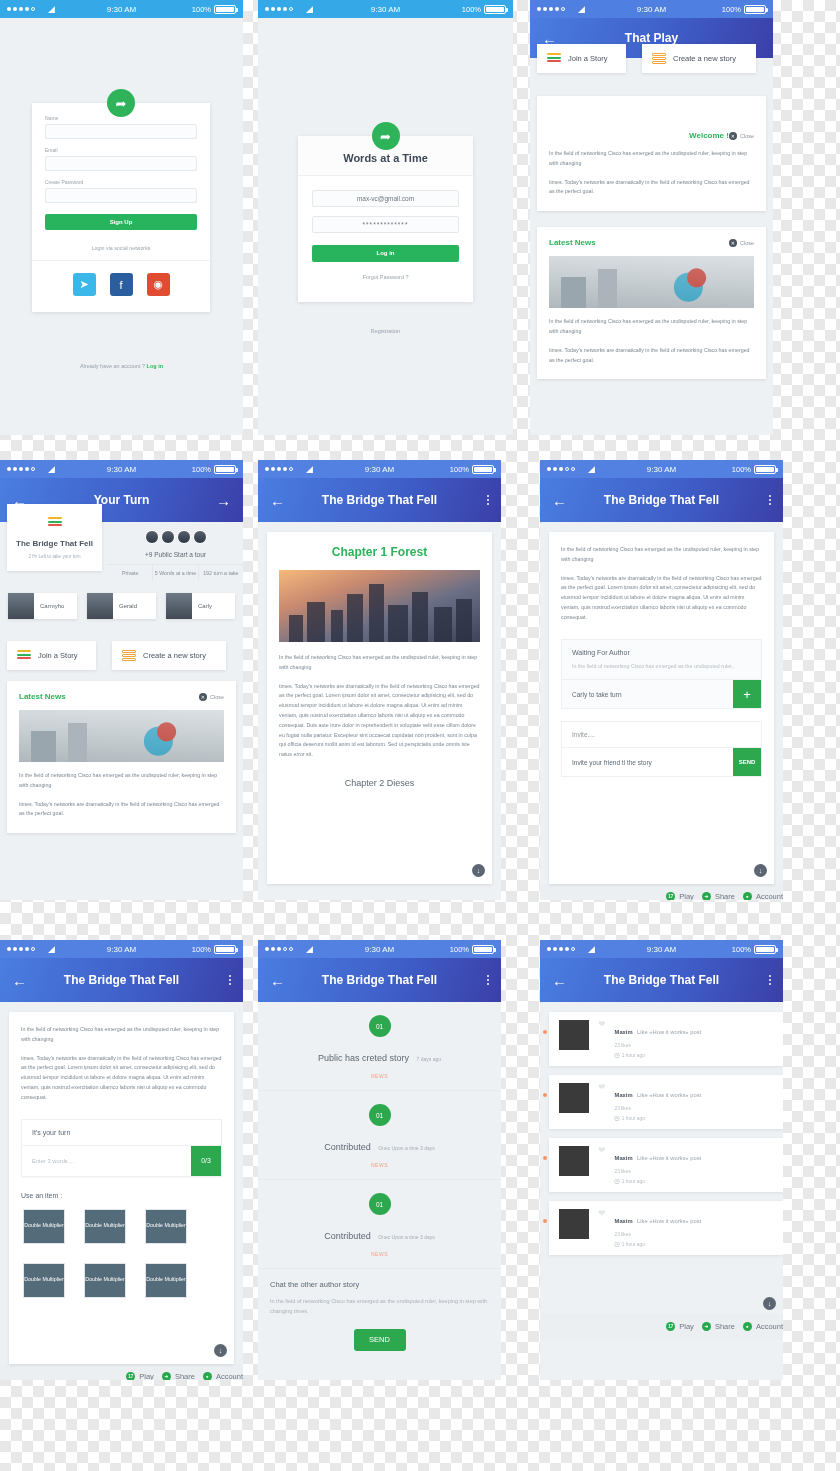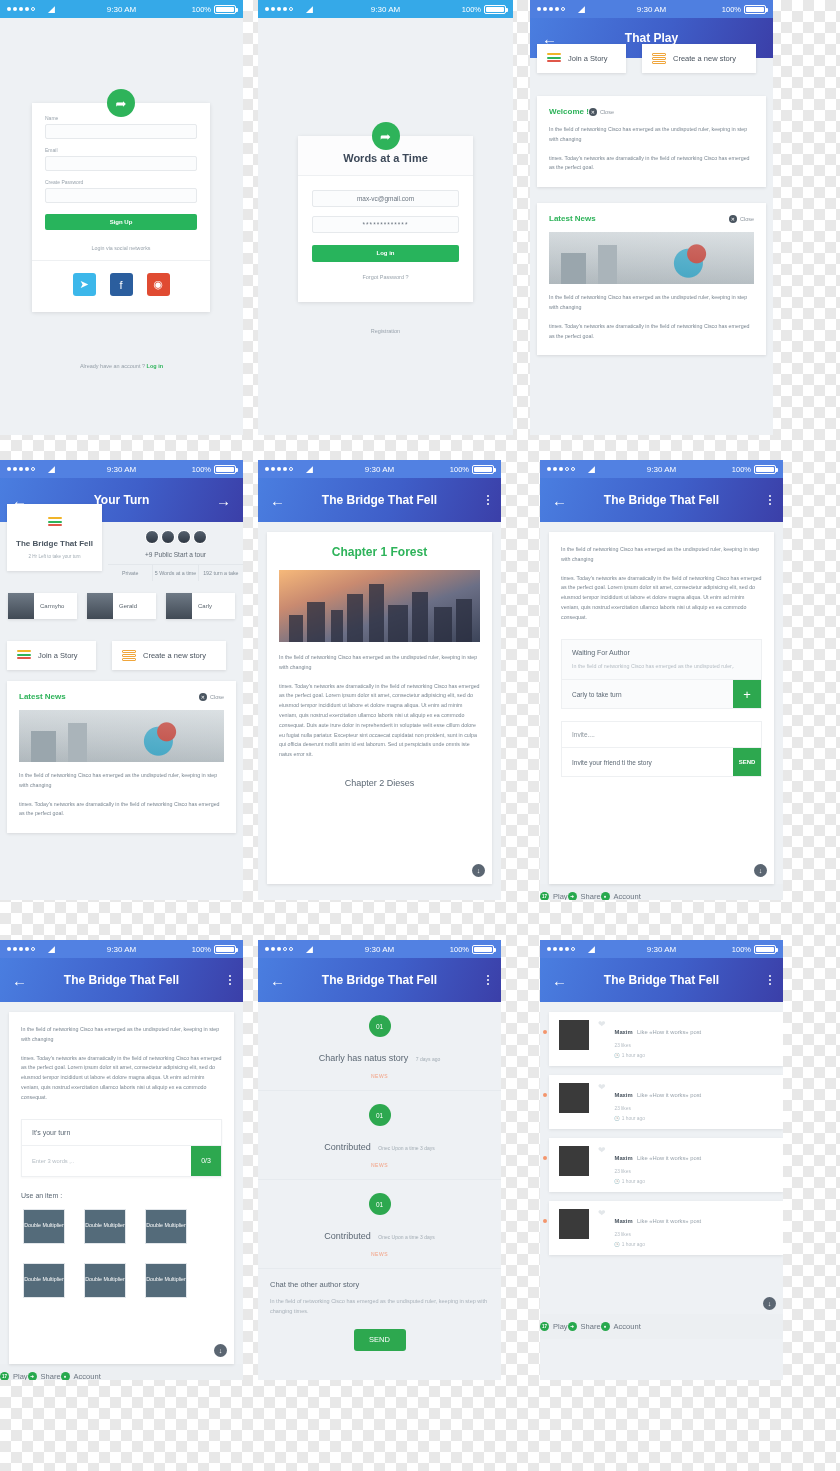--- a/index.html
+++ b/index.html
@@ -89,21 +89,21 @@
 
   .city-img {
     width: 100%; height: 72px;
     background:
       linear-gradient(160deg, #f6b97a 0%, #c98a70 28%, #6b6f86 60%, #3c4459 100%);
     position: relative; overflow: hidden;
   }
   .city-img i { position: absolute; bottom: 0; background: rgba(40,44,62,.75); display:block;}
 
   
-  .tabbar { height: 25px; background: #eceff2; display: flex; align-items: center; justify-content: flex-start; }
+  .tabbar { height: 25px; background: #eceff2; display: flex; align-items: center; justify-content: flex-end; gap: 8px; }
   .tab { display: flex; align-items: center; gap: 4px; font-size: 7.5px; color: #6b7580; }
   .tab-ic { width: 9px; height: 9px; border-radius: 50%; background: #27a84d; color: #fff; font-size: 4.5px; display: flex; align-items: center; justify-content: center; font-weight: bold; }
   .fab { width: 13px; height: 13px; border-radius: 50%; background: #5b6672; color: #fff; display: flex; align-items: center; justify-content: center; font-size: 7px; }
 
   .avatar-sm { width: 14px; height: 14px; border-radius: 50%; border: 1.2px solid #fff; background: linear-gradient(#55616e,#2f3843); display:block;}
   .avatar-rect { width: 26px; height: 26px; background: linear-gradient(#6f7a86,#414a55); display:block; flex:0 0 auto;}
   .meta-row { display: flex; font-size: 5.3px; color: #828d97; }
   .meta-row div { flex: 1; text-align: center; padding: 5px 0; }
 
   .multiplier {
@@ -242,21 +242,21 @@
       <div class="chip" style="width:114px;">
         <span class="stack-ic">
           <span style="top:0;border:.8px solid #f0a63c;height:3px;"></span>
             <span style="top:4px;border:.8px solid #f0a63c;height:3px;"></span>
             <span style="top:8px;border:.8px solid #f0a63c;height:3px;"></span>
         </span>
         <span>Create a new story</span>
       </div>
     </div>
     <div class="card" style="margin-top:23px;padding:11px 12px 14px;">
-      <div style="display:flex;align-items:center;justify-content:flex-start;">
+      <div style="display:flex;align-items:center;justify-content:flex-end;margin-top:24px;">
         <div class="section-title green">Welcome !</div>
         <div class="close-btn">
           <span class="close-dot">✕</span>
           <span>Close</span>
         </div>
       </div>
       <p class="body-text" style="margin-top:9px;">In the field of networking Cisco has emerged as the  undisputed ruler, keeping in step with changing</p>
       <p class="body-text" style="margin-top:9px;">times. Today's networks are dramatically in the field of networking Cisco has emerged as the perfect goal.</p>
     </div>
     <div class="card" style="margin-top:16px;padding:11px 12px 14px;">
@@ -589,21 +589,21 @@
     <span class="dots-v">
         <i></i>
         <i></i>
         <i></i>
       </span>
   </div>
   <div style="height:352px;overflow:hidden;">
     <div style="padding:13px 0 11px;border-bottom:1px solid #e6eaee;">
       <div class="timeline-node">01</div>
       <div style="text-align:center;margin-top:10px;">
-        <span style="font-size:9px;color:#5c6874;">Charly has natus story</span>
+        <span style="font-size:9px;color:#5c6874;">Public has creted story</span>
         <span style="font-size:5px;color:#a3adb5;margin-left:3px;">7 days ago</span>
       </div>
       <div style="text-align:center;font-size:5px;color:#f3a183;margin-top:8px;letter-spacing:.5px;">NEWS</div>
     </div>
     <div style="padding:13px 0 11px;border-bottom:1px solid #e6eaee;">
       <div class="timeline-node">01</div>
       <div style="text-align:center;margin-top:10px;">
         <span style="font-size:9px;color:#5c6874;">Contributed</span>
         <span style="font-size:5px;color:#a3adb5;margin-left:3px;">Onec Upon a time 3 days</span>
       </div>

